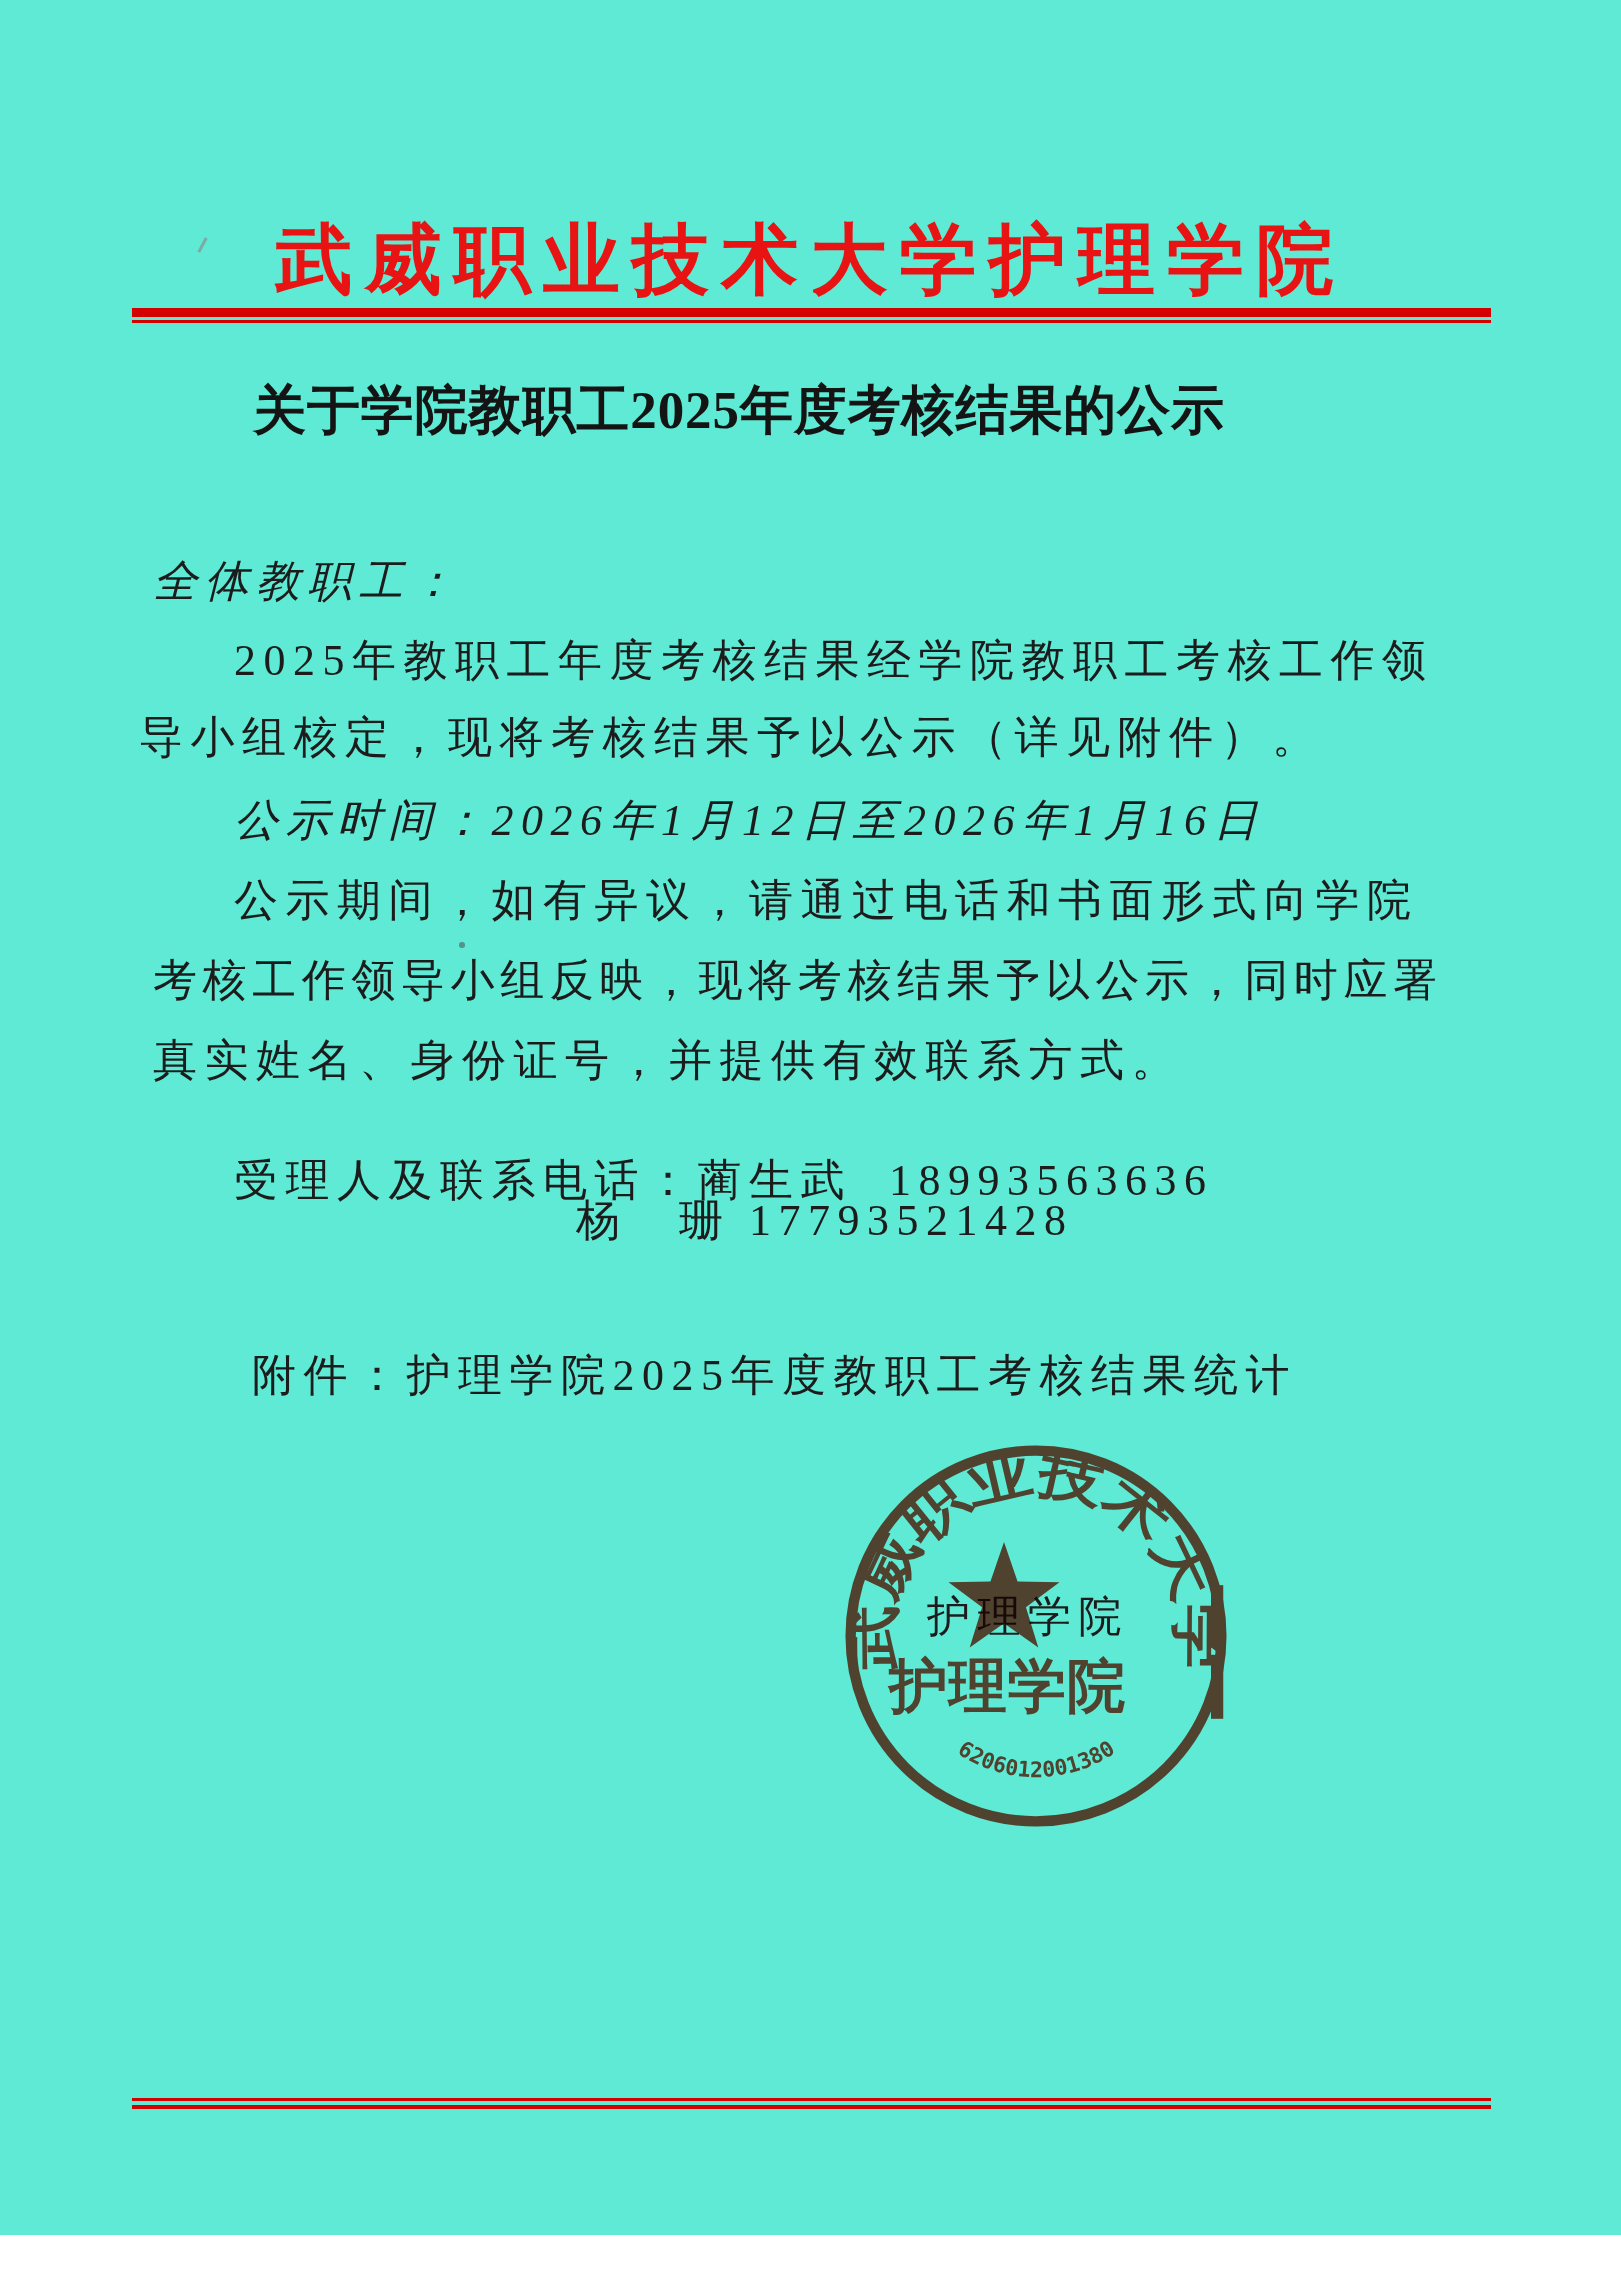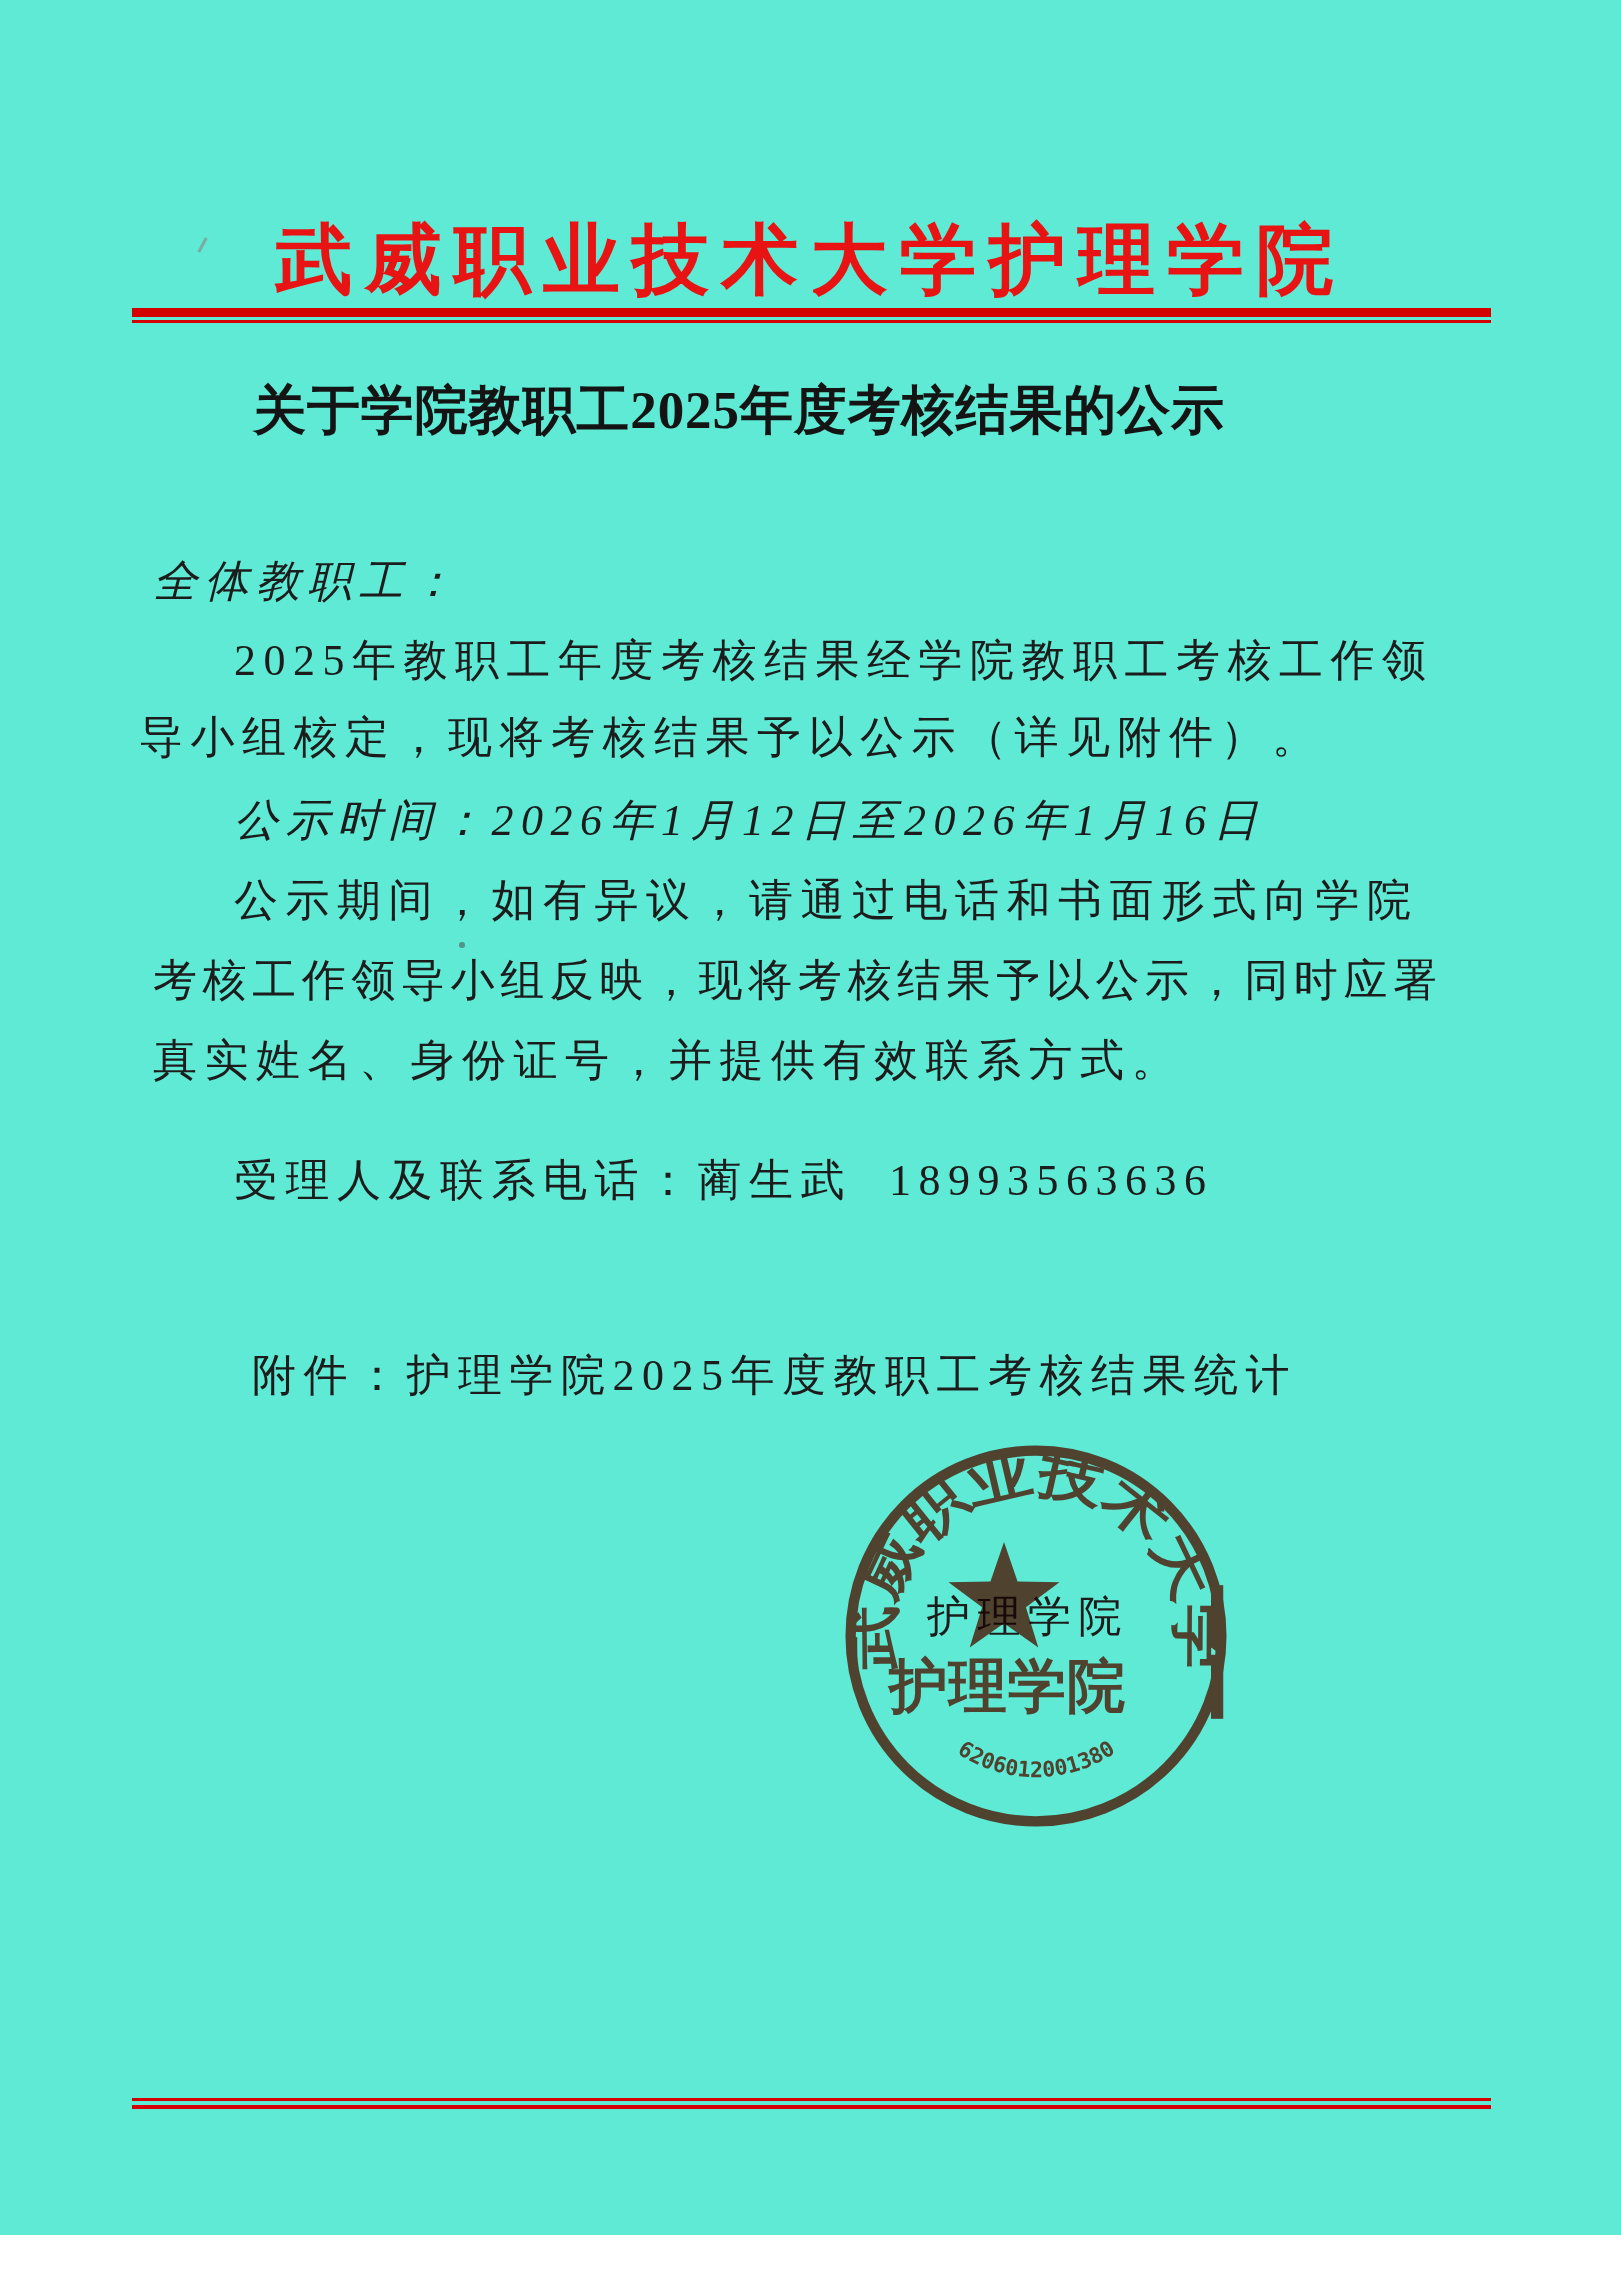--- a/index.html
+++ b/index.html
@@ -89,20 +89,21 @@
   <div class="doc-title">关于学院教职工2025年度考核结果的公示</div>
 
   <div class="bodyline l0">全体教职工：</div>
   <div class="bodyline l1">2025年教职工年度考核结果经学院教职工考核工作领</div>
   <div class="bodyline l2">导小组核定，现将考核结果予以公示（详见附件）。</div>
   <div class="bodyline l3">公示时间：2026年1月12日至2026年1月16日</div>
   <div class="bodyline l4">公示期间，如有异议，请通过电话和书面形式向学院</div>
   <div class="bodyline l5">考核工作领导小组反映，现将考核结果予以公示，同时应署</div>
   <div class="bodyline l6">真实姓名、身份证号，并提供有效联系方式。</div>
   <div class="bodyline l7">受理人及联系电话：蔺生武  18993563636</div>
+  <div class="bodyline l8">杨　珊 17793521428</div>
   <div class="bodyline l9">附件：护理学院2025年度教职工考核结果统计</div>
 
   <div class="sig-dept">护理学院</div>
 
   <svg class="stamp" viewBox="0 0 440 440" xmlns="http://www.w3.org/2000/svg">
     <defs>
       <path id="arcTop" d="M 73.2 259.3 A 152 152 0 1 1 366.8 259.3" fill="none"></path>
       <path id="arcBottom" d="M 134 342.9 A 150 150 0 0 0 306 342.9" fill="none"></path>
     </defs>
 

